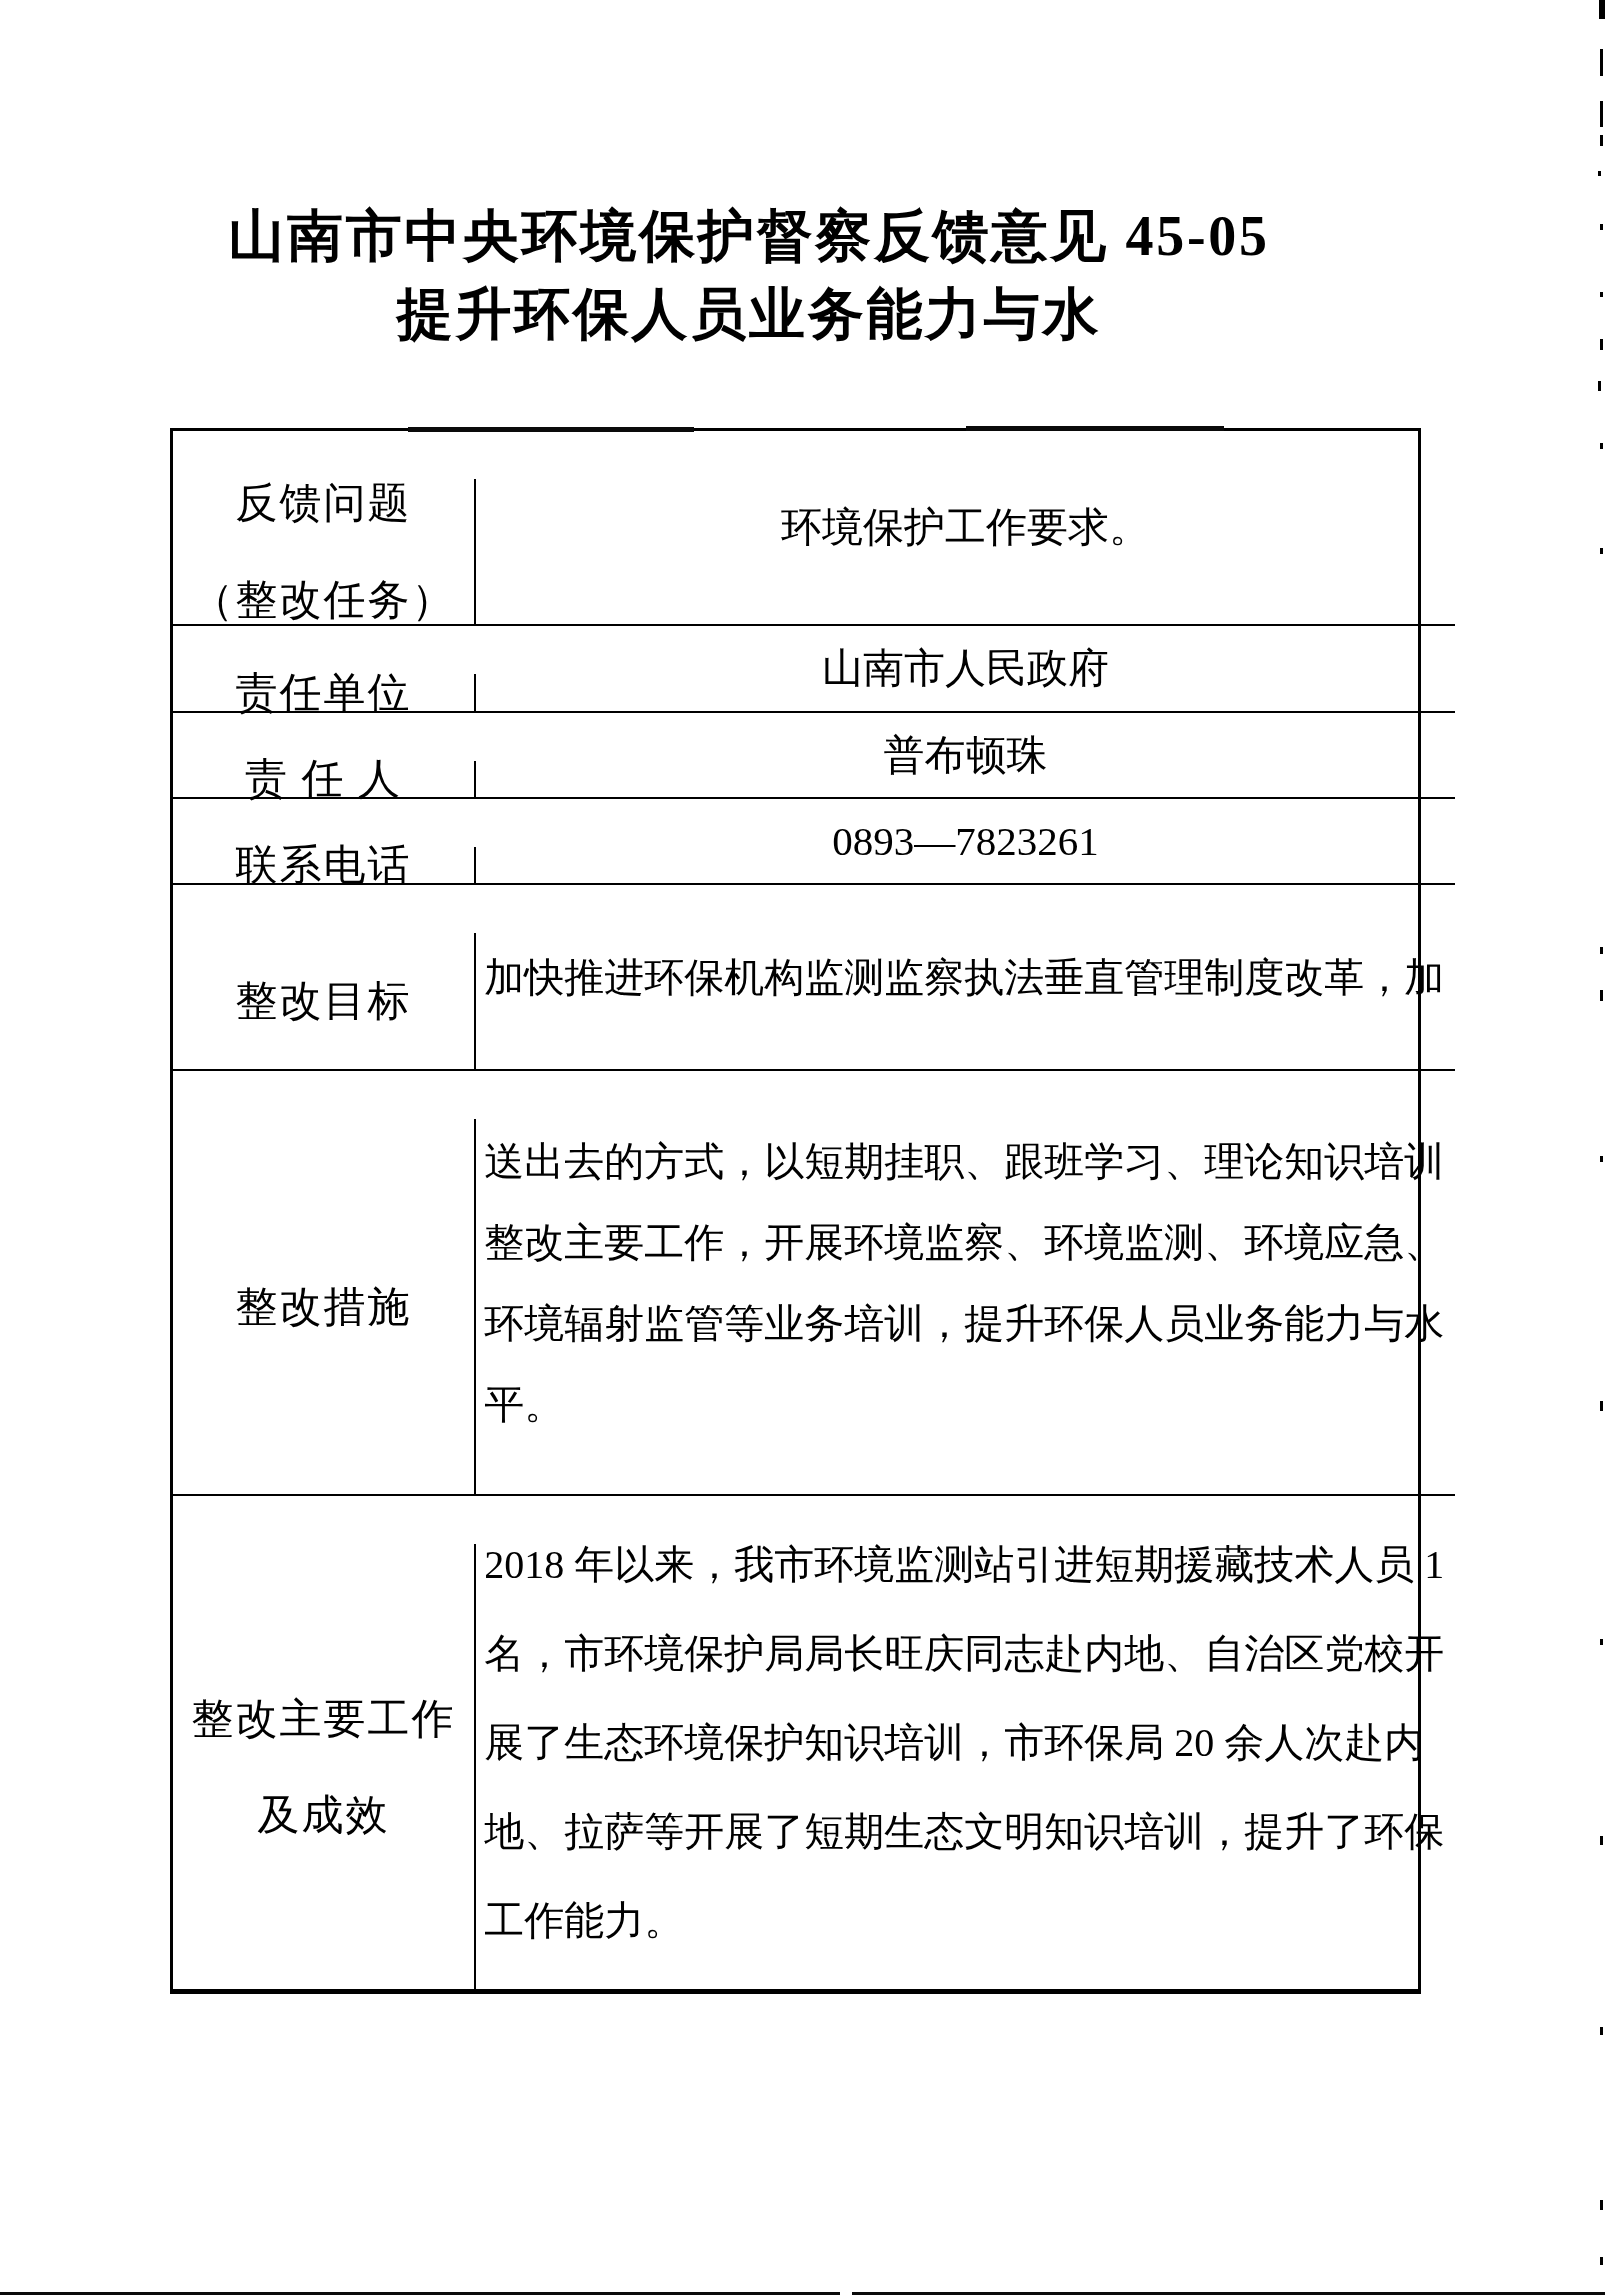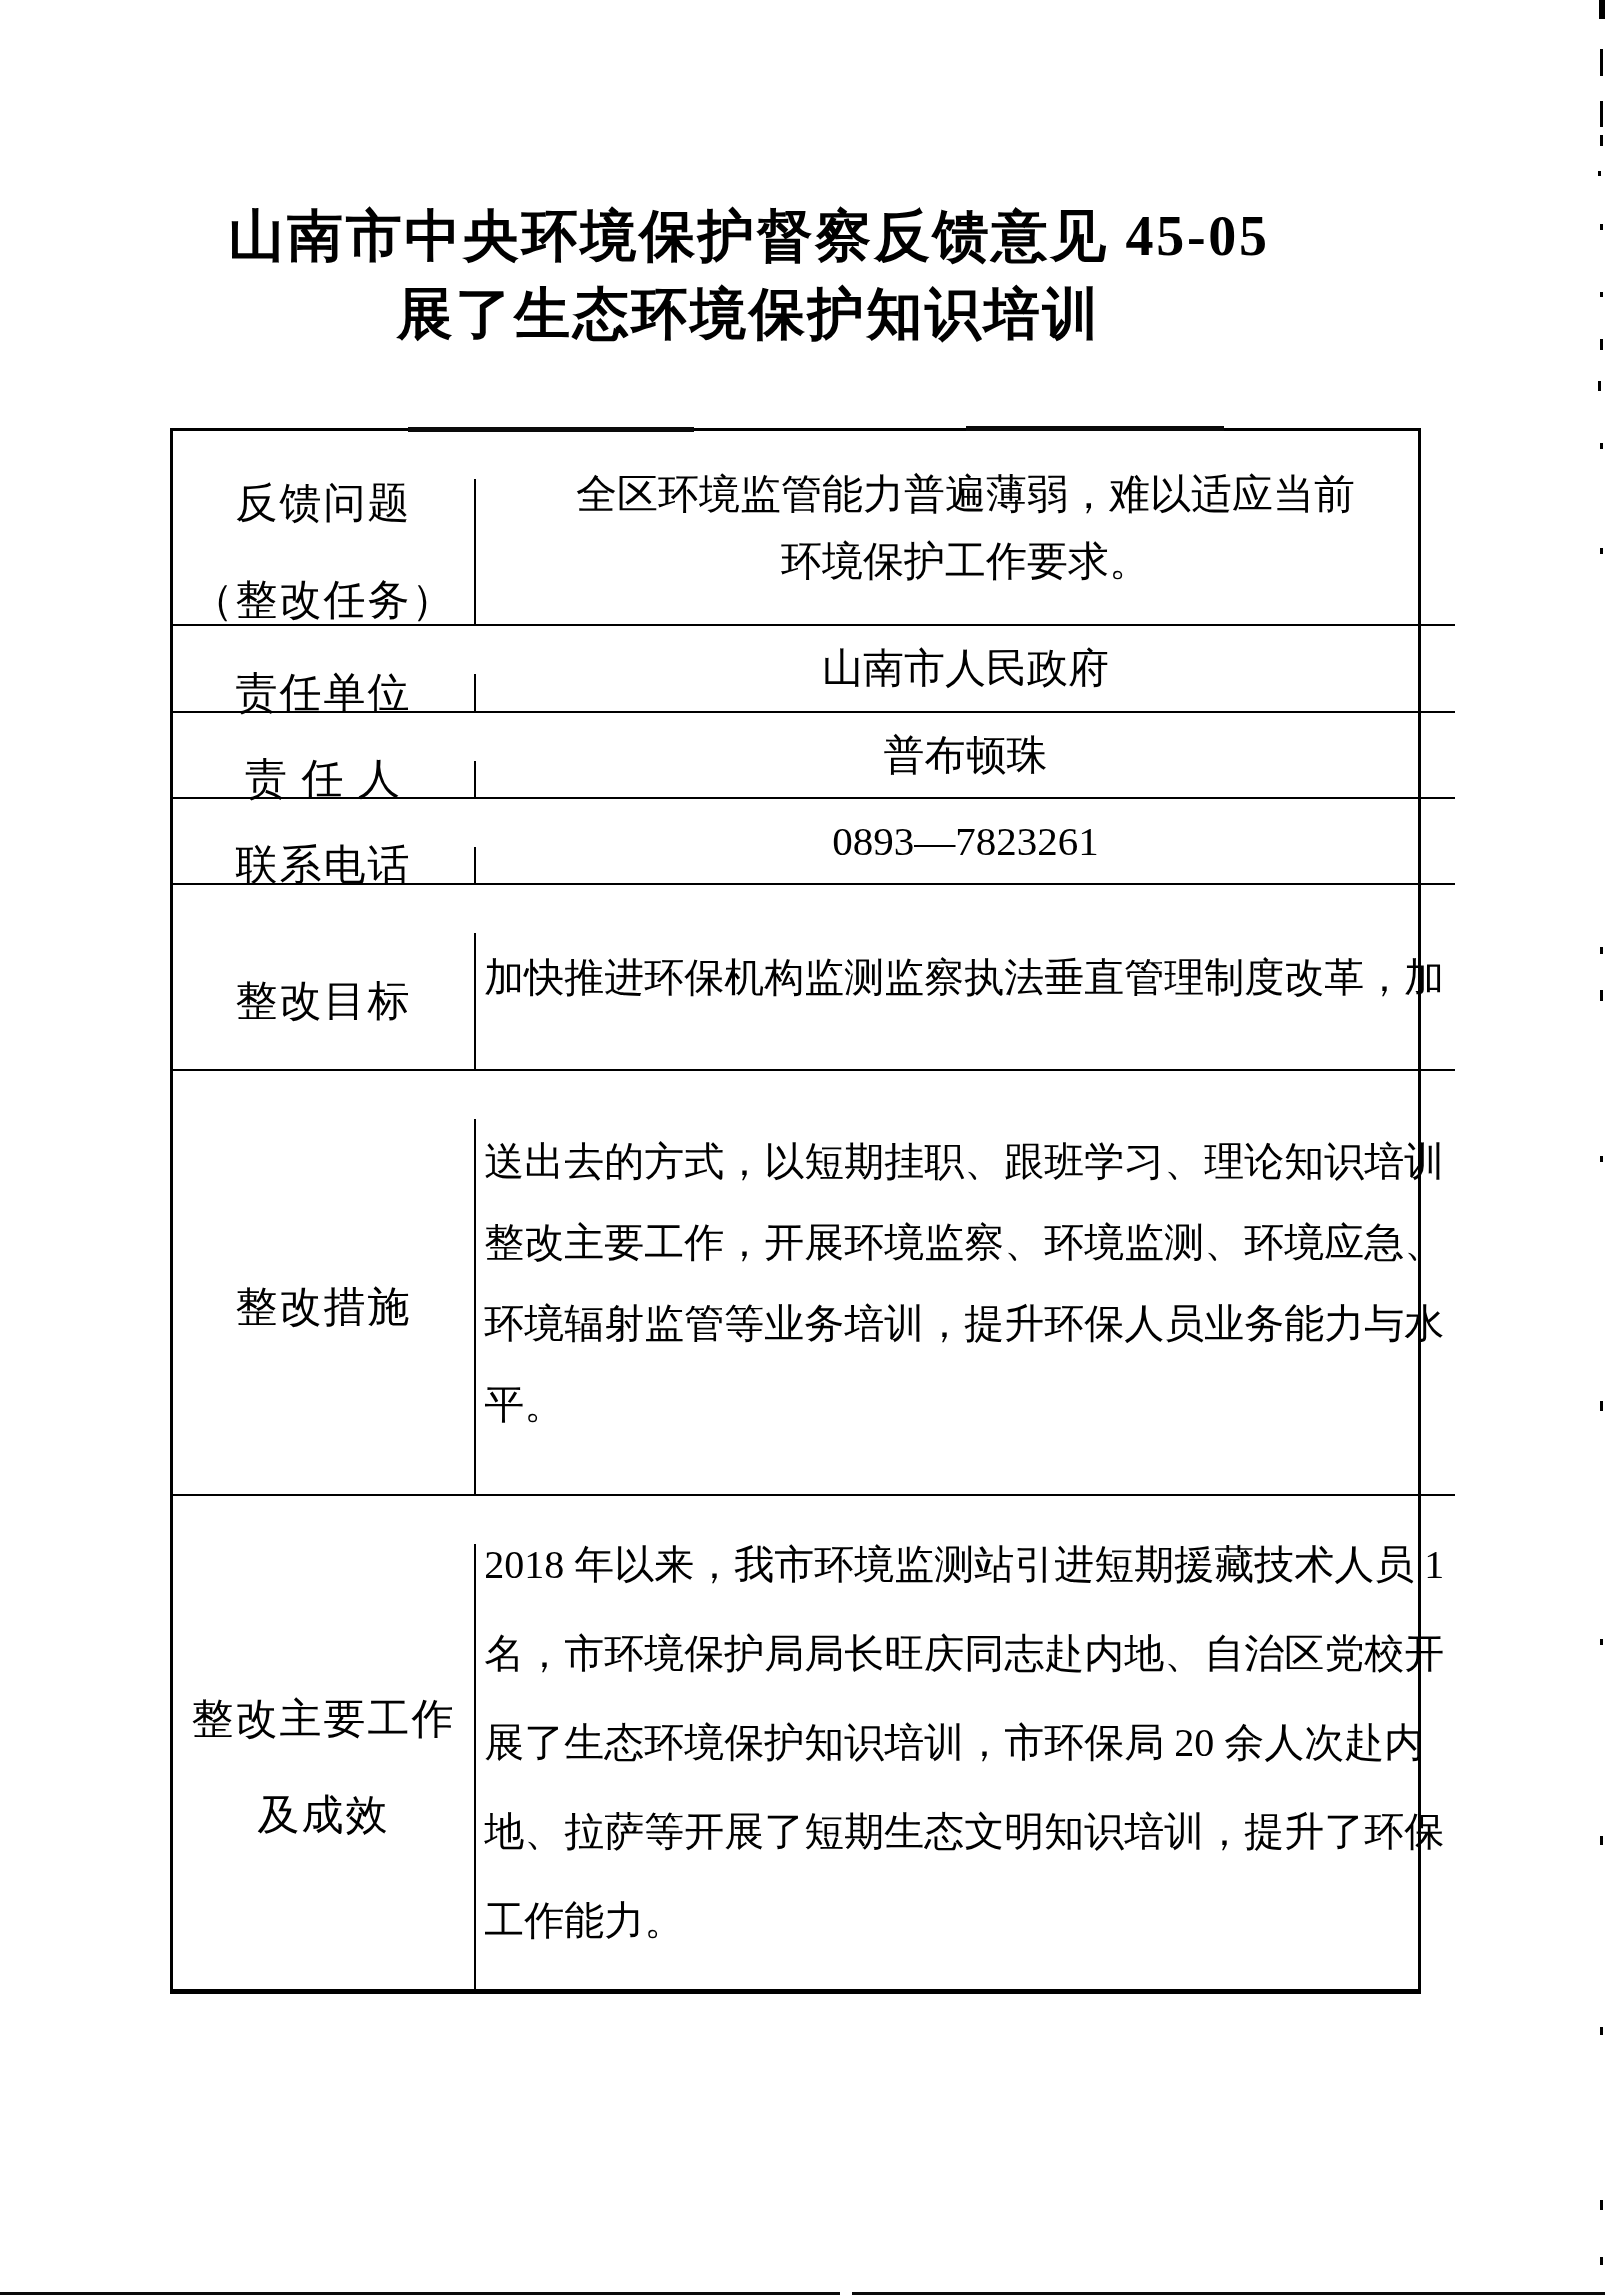--- a/index.html
+++ b/index.html
@@ -68,31 +68,30 @@
   .artifact{position:absolute;background:#000;}
   .edge-mark{position:absolute;background:#0a0a0a;}
 </style>
 </head>
 <body>
 
 <div class="page">
 
   <div class="doc-title">
     <div>山南市中央环境保护督察反馈意见 45-05</div>
-    <div>展了生态环境保护知识培训</div>
+    <div>提升环保人员业务能力与水</div>
   </div>
 
   <div class="notice-table">
 
     <div class="lc">
       <div class="lbl-line">反馈问题</div>
       <div class="lbl-line">（整改任务）</div>
     </div>
     <div class="cc">
-      <div class="ctr-line">全区环境监管能力普遍薄弱，难以适应当前</div>
       <div class="ctr-line">环境保护工作要求。</div>
     </div>
 
     <div class="lc">
       <div>责任单位</div>
     </div>
     <div class="cc">
       <div>山南市人民政府</div>
     </div>
 

